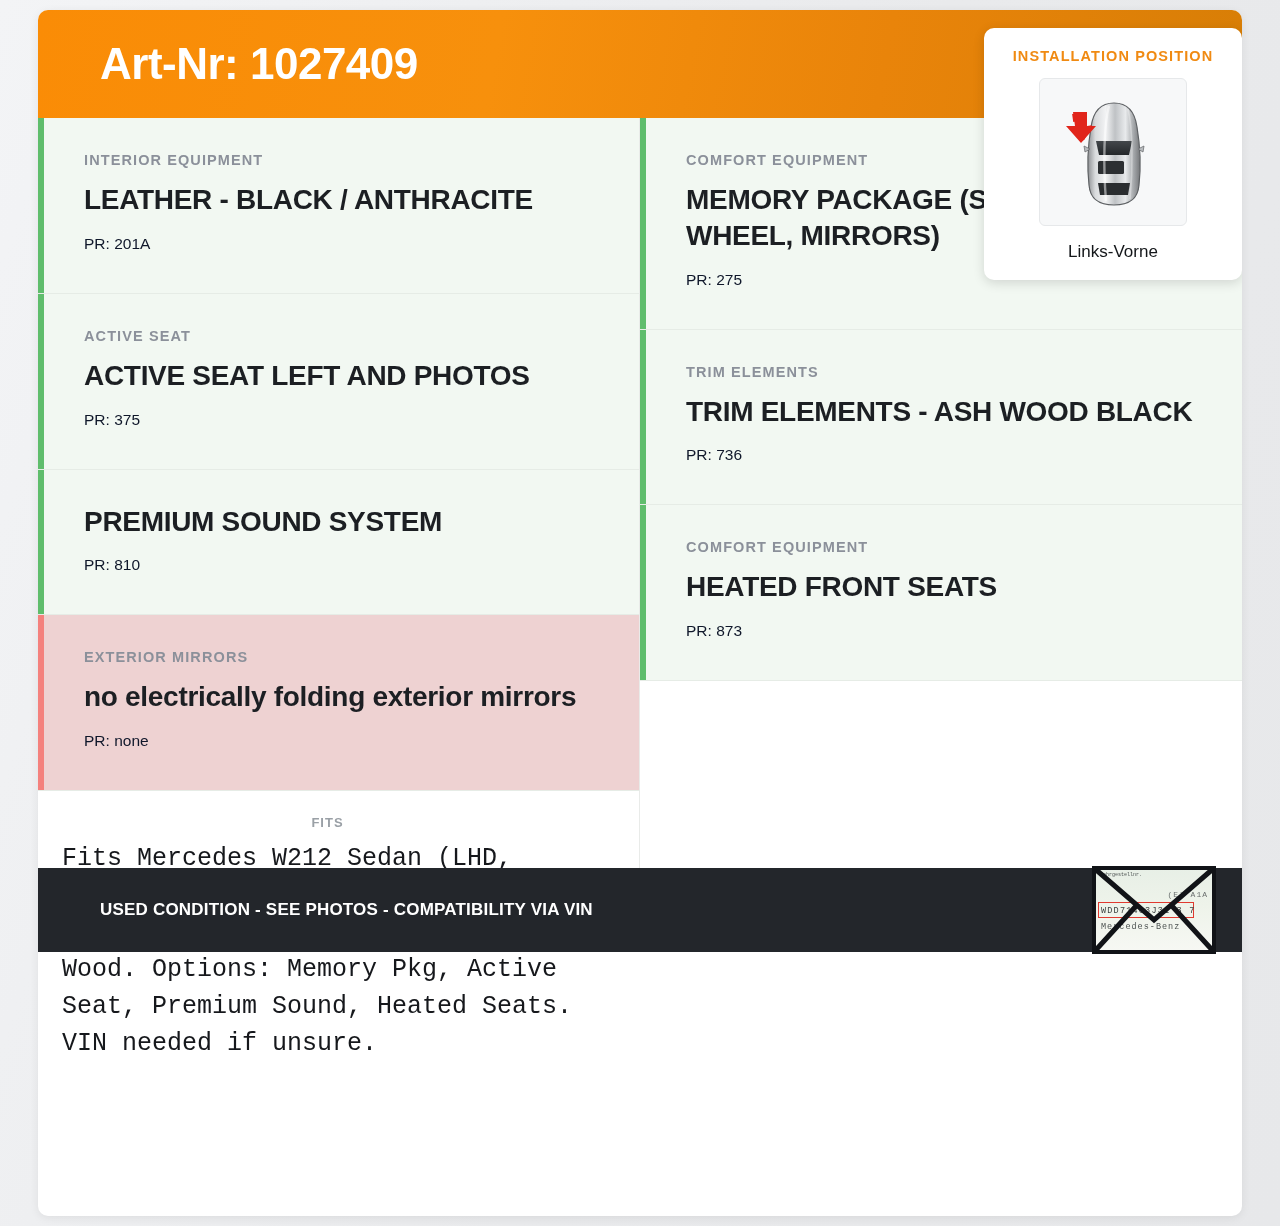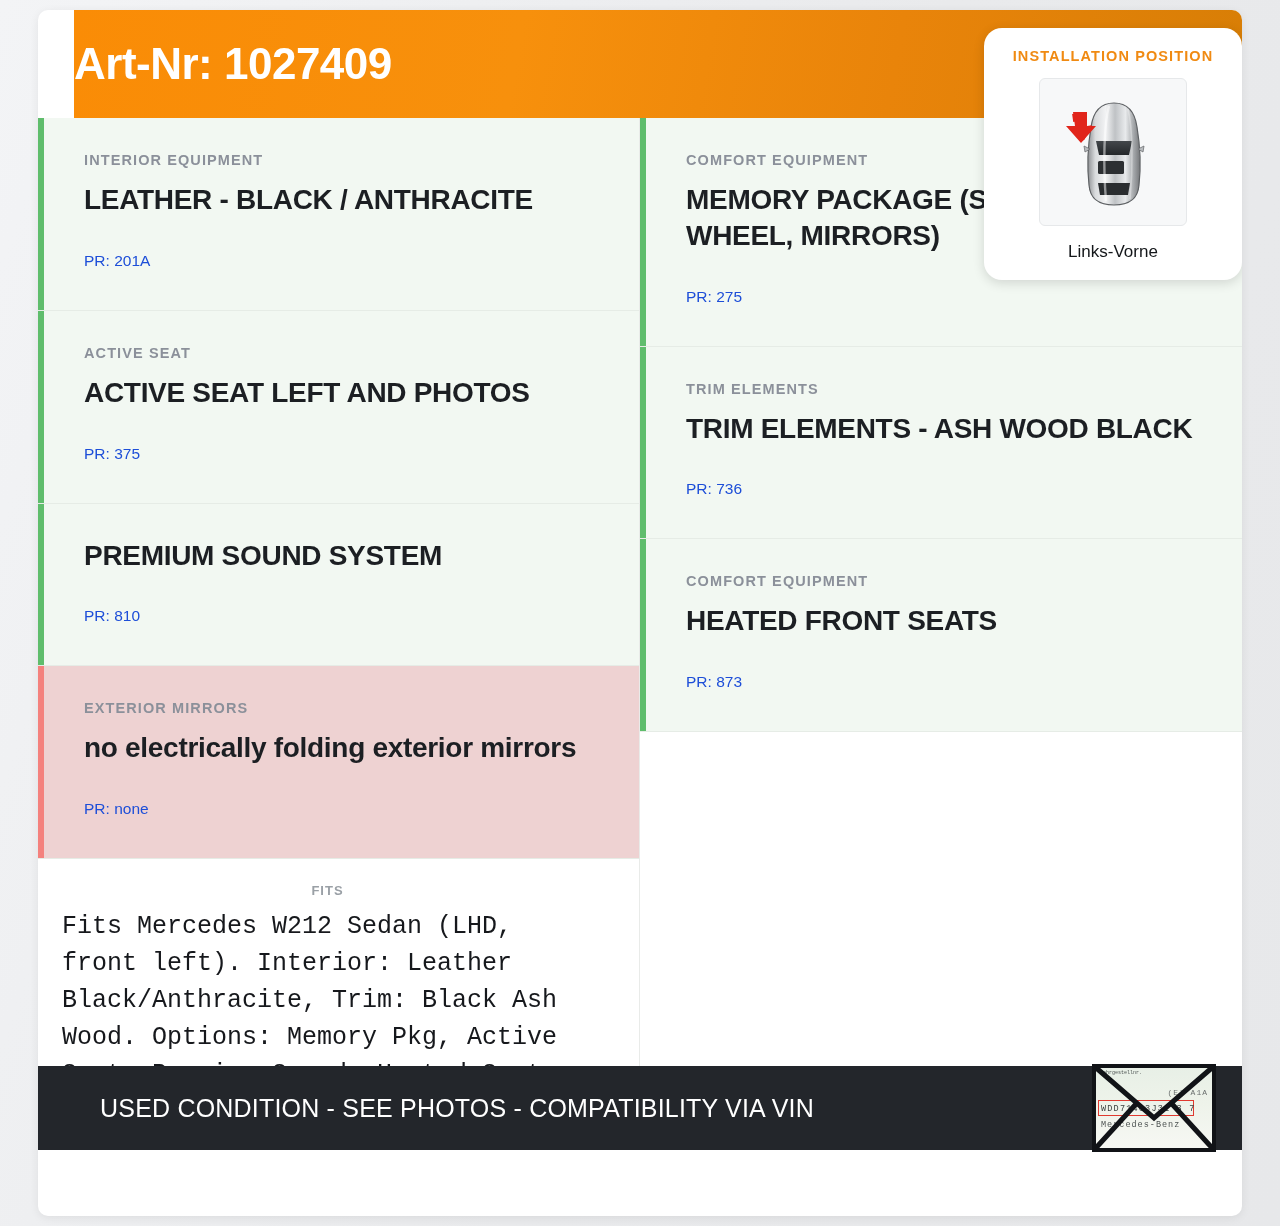--- a/index.html
+++ b/index.html
@@ -29,36 +29,36 @@
     overflow: hidden;
     box-shadow: 0 2px 10px rgba(0,0,0,0.07);
   }
 
   
   .header {
     height: 108px;
     background: linear-gradient(100deg, #fa8c06 0%, #f7900c 38%, #e9840a 70%, #d87e06 100%);
     display: flex;
     align-items: center;
-    position: relative;
-    margin-left: 36px;
+    padding-left: 62px;
+    position: relative;
   }
   .header-title {
     color: #ffffff;
     font-size: 44px;
     font-weight: bold;
     letter-spacing: -0.5px;
     line-height: 1;
   }
 
   
   .body {
     display: flex;
     align-items: flex-start;
-    height: 948px;
+    height: 750px;
   }
   .col {
     width: 602px;
     align-self: stretch;
     display: flex;
     flex-direction: column;
   }
   .col-left  { border-right: 1px solid #e9ebe9; }
 
   
@@ -92,23 +92,23 @@
   }
   .feat-title {
     font-size: 28px;
     font-weight: bold;
     color: #1c1f23;
     line-height: 1.28;
     letter-spacing: -0.3px;
   }
   .feature.negative .feat-title { text-transform: none; }
   .feat-pr {
-    margin-top: 34px;
+    margin-top: 17px;
     font-size: 15.5px;
-    color: #1d4ed8;
+    color: #0f172a;
   }
 
   
   .col-filler { flex: 1 1 auto; background: #ffffff; }
   .col-left .col-filler { background: #ffffff; }
 
   
   .fits {
     padding: 24px 46px 30px 24px;
     background: #ffffff;
@@ -134,22 +134,22 @@
   .footer {
     height: 84px;
     background: #23262b;
     display: flex;
     align-items: center;
     padding-left: 62px;
     position: relative;
   }
   .footer-text {
     color: #ffffff;
-    font-size: 25px;
-    font-weight: normal;
+    font-size: 17px;
+    font-weight: bold;
     letter-spacing: 0.2px;
   }
 
   
   .footer-thumb {
     position: absolute;
     right: 26px;
     top: 50%;
     transform: translateY(-50%);
     width: 124px;
@@ -183,21 +183,21 @@
     position: absolute; inset: 0;
   }
 
   
   .install-card {
     position: absolute;
     right: 0px;
     top: 18px;
     width: 258px;
     background: #ffffff;
-    border-radius: 18px;
+    border-radius: 10px;
     box-shadow: 0 3px 12px rgba(0,0,0,0.14);
     padding: 20px 20px 18px 20px;
     text-align: center;
     z-index: 40;
   }
   .install-title {
     font-size: 14.5px;
     font-weight: bold;
     letter-spacing: 1.1px;
     color: #f08a12;

